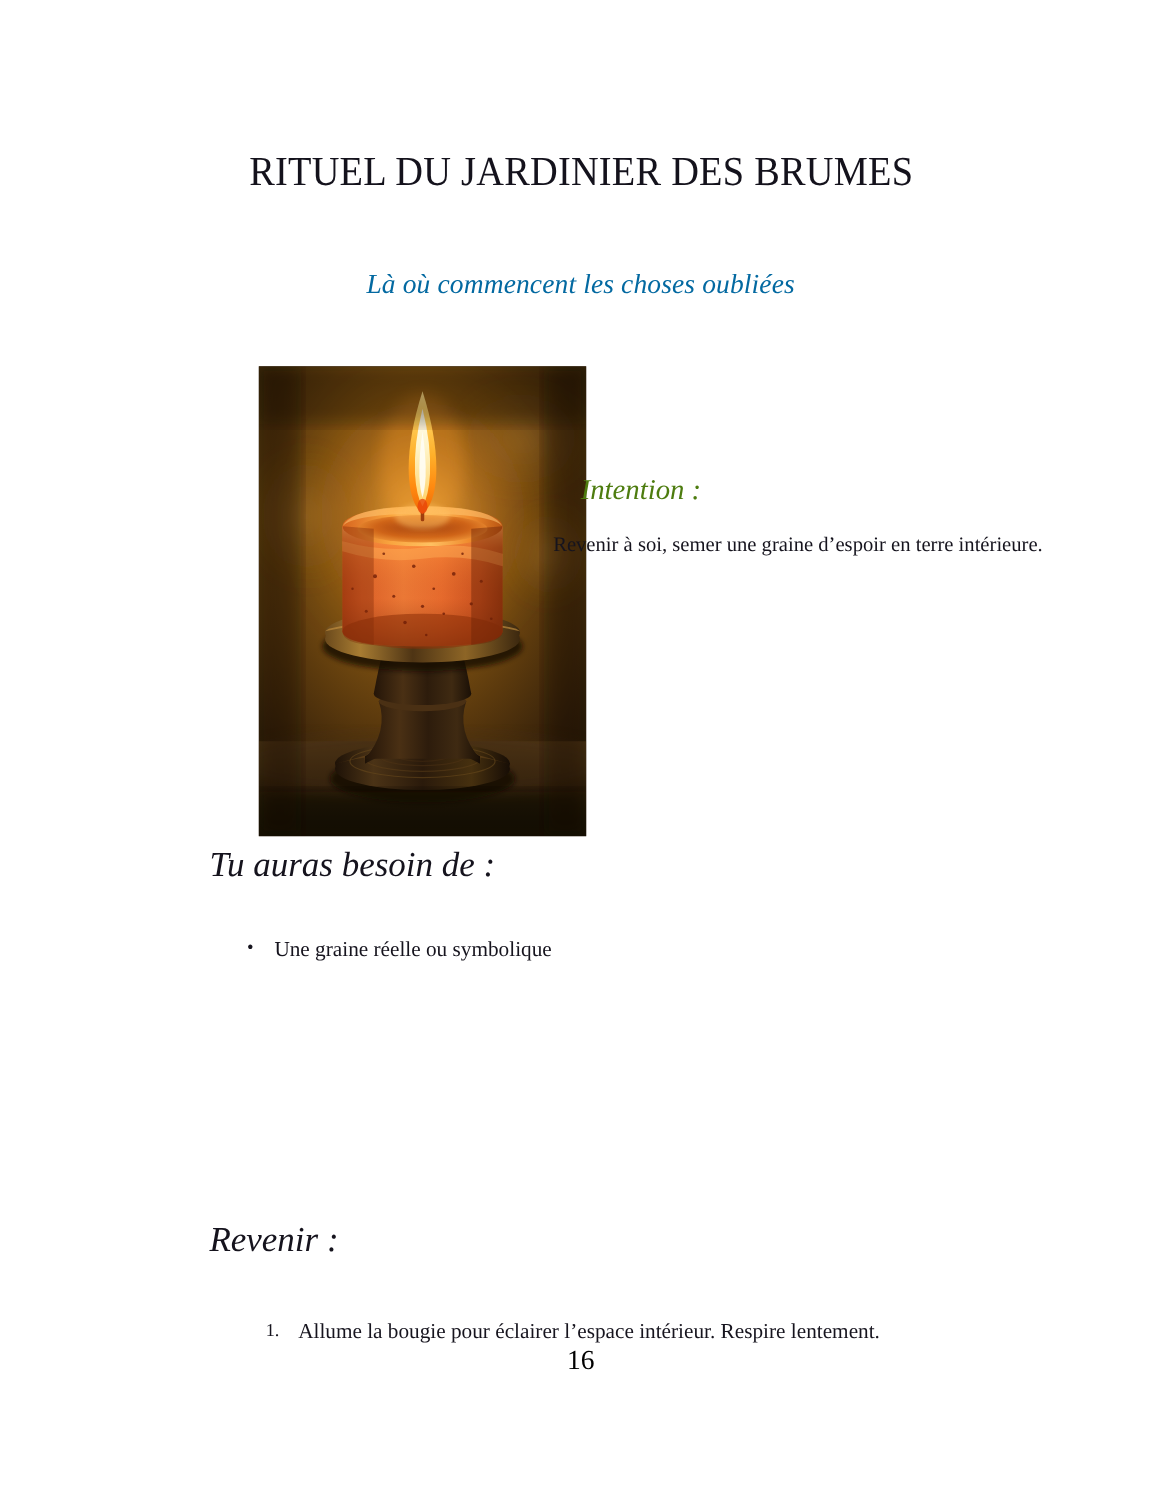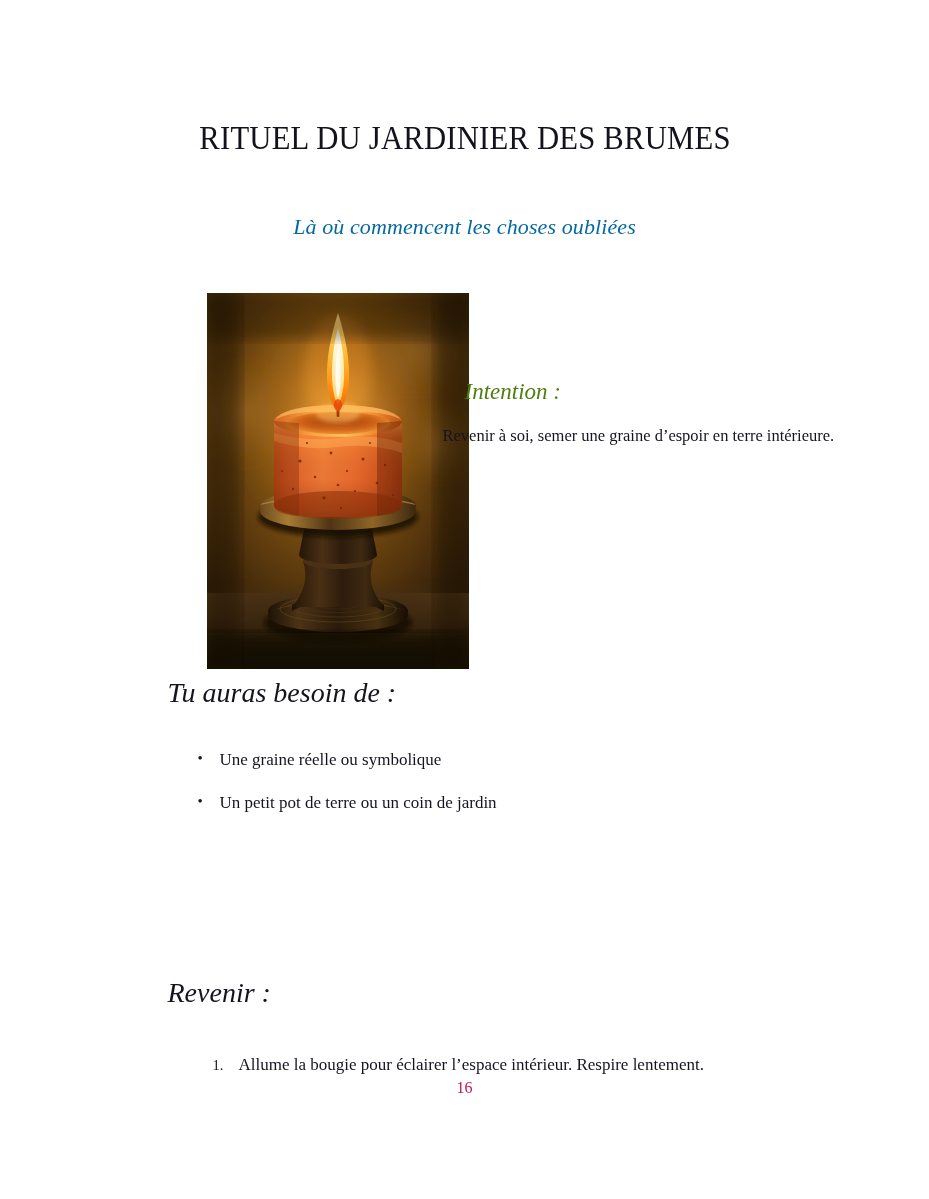--- a/index.html
+++ b/index.html
@@ -156,23 +156,23 @@
     color: #16141e;
   }
 
   
   .page-number {
     position: absolute;
     left: 0;
     right: 0;
     top: 1077px;
     text-align: center;
-    font-size: 16px;
+    font-size: 22px;
     line-height: 22px;
-    color: #be185d;
+    color: #000000;
   }
 </style>
 </head>
 <body>
 
 <div class="page">
 
   <h1 class="doc-title">RITUEL DU JARDINIER DES BRUMES</h1>
 
   <h2 class="doc-subtitle">Là où commencent les choses oubliées</h2>
@@ -353,21 +353,20 @@
   </figure>
 
   <div class="intention-heading">Intention :</div>
 
   <div class="intention-text">Revenir à soi, semer une graine d’espoir en terre intérieure.</div>
 
   <div class="section-heading sh-needs">Tu auras besoin de :</div>
 
   <ul class="bullet-list">
     <li>Une graine réelle ou symbolique</li>
-    <li>Un petit pot de terre ou un coin de jardin</li>
   </ul>
 
   <div class="section-heading sh-ritual">Revenir :</div>
 
   <ol class="number-list">
     <li>Allume la bougie pour éclairer l’espace intérieur. Respire lentement.</li>
   </ol>
 
   <div class="page-number">16</div>
 

